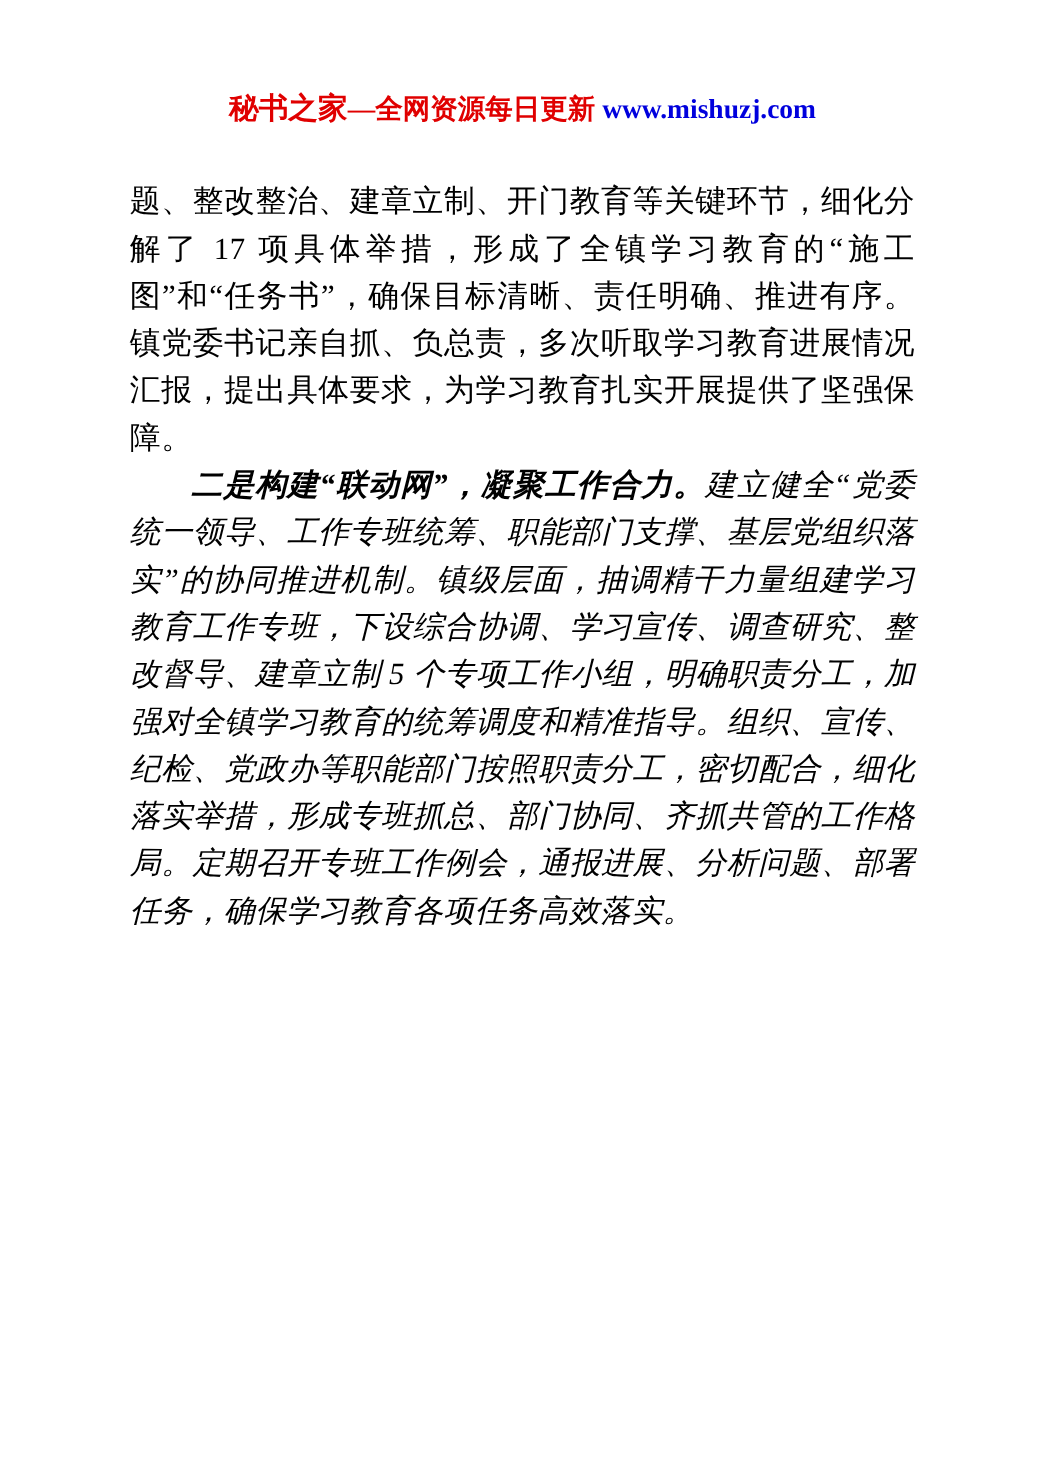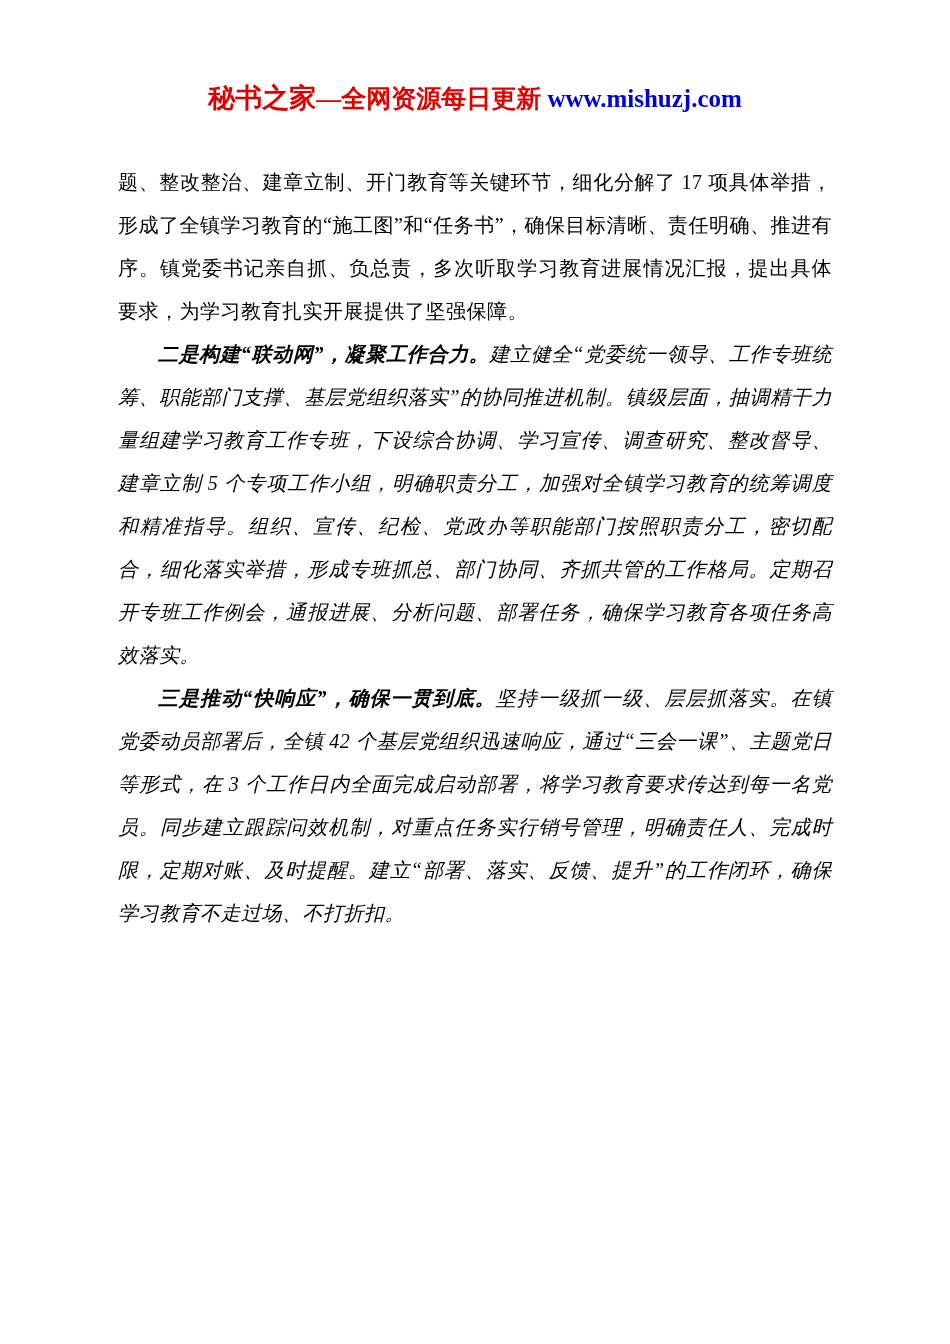--- a/index.html
+++ b/index.html
@@ -32,21 +32,21 @@
     }
     .header .tag {
       color: #e00000;
     }
     .header .url {
       color: #0000dd;
       text-decoration: none;
       cursor: pointer;
     }
     .content {
-      font-size: 20px;
+      font-size: 28px;
       line-height: 43px;
       color: #000000;
       text-align: justify;
       text-justify: inter-ideograph;
       letter-spacing: 0.5px;
     }
     .para {
       margin: 0;
       padding: 0;
     }
@@ -66,17 +66,16 @@
   <div class="header">
     <span class="site">秘书之家</span><span class="tag">—全网资源每日更新 </span><a class="url">www.mishuzj.com</a>
   </div>
 
   <div class="content">
 
     <p class="para"><span class="lead"></span><span>题、整改整治、建章立制、开门教育等关键环节，细化分解了 17 项具体举措，形成了全镇学习教育的“施工图”和“任务书”，确保目标清晰、责任明确、推进有序。镇党委书记亲自抓、负总责，多次听取学习教育进展情况汇报，提出具体要求，为学习教育扎实开展提供了坚强保障。</span></p>
 
     <p class="para indent"><span class="lead">二是构建“联动网”，凝聚工作合力。</span><span>建立健全“党委统一领导、工作专班统筹、职能部门支撑、基层党组织落实”的协同推进机制。镇级层面，抽调精干力量组建学习教育工作专班，下设综合协调、学习宣传、调查研究、整改督导、建章立制 5 个专项工作小组，明确职责分工，加强对全镇学习教育的统筹调度和精准指导。组织、宣传、纪检、党政办等职能部门按照职责分工，密切配合，细化落实举措，形成专班抓总、部门协同、齐抓共管的工作格局。定期召开专班工作例会，通报进展、分析问题、部署任务，确保学习教育各项任务高效落实。</span></p>
 
-    <p class="para indent"><span class="lead">三是推动“快响应”，确保一贯到底。</span><span>坚持一级抓一级、层层抓落实。在镇党委动员部署后，全镇 42 个基层党组织迅速响应，通过“三会一课”、主题党日等形式，在 3 个工作日内全面完成启动部署，将学习教育要求传达到每一名党员。同步建立跟踪问效机制，对重点任务实行销号管理，明确责任人、完成时限，定期对账、及时提醒。建立“部署、落实、反馈、提升”的工作闭环，确保学习教育不走过场、不打折扣。</span></p>
 
   </div>
 
 </div>
 
 </body></html>

